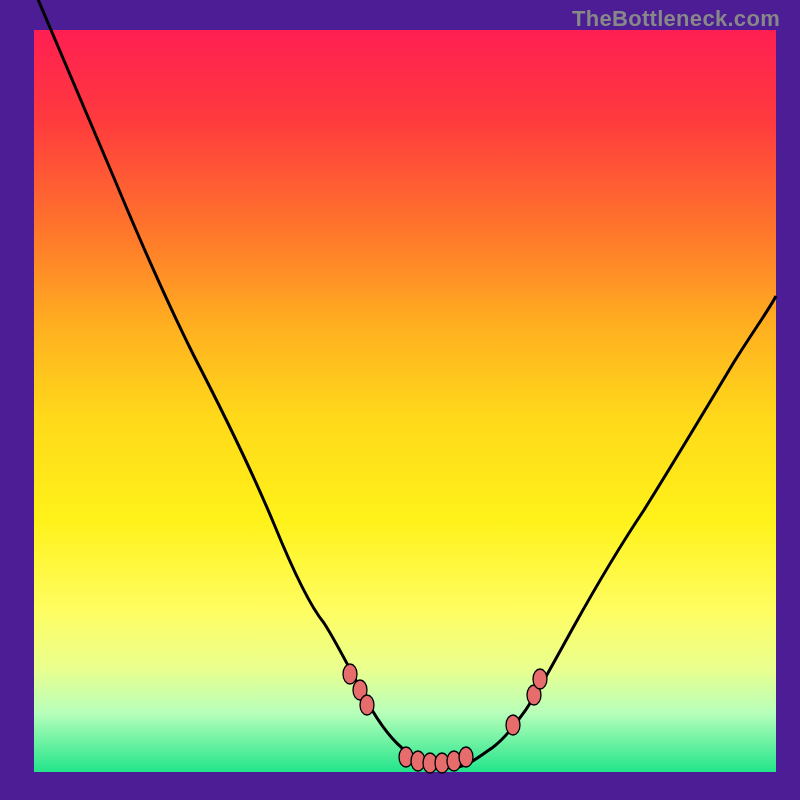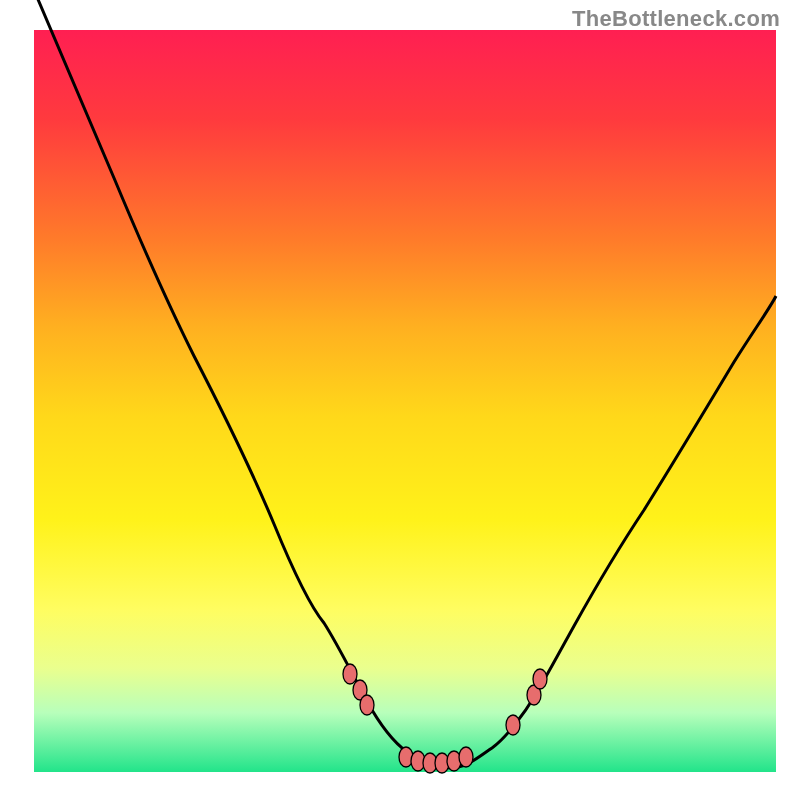--- a/index.html
+++ b/index.html
@@ -1,16 +1,16 @@
 <!DOCTYPE html>
 <html><head>
 <meta charset="utf-8">
 <style>
   html,body{margin:0;padding:0;width:800px;height:800px;overflow:hidden;background:#000;}
-  .frame{position:absolute;inset:0;background:#ffffff;}
+  .frame{position:absolute;inset:0;background:#4c1d95;}
   .wm{position:absolute;top:6px;right:20px;font:700 22px Arial,Helvetica,sans-serif;color:#888;letter-spacing:.3px;}
   
   .plot{
     position:absolute;
     left:34px; top:30px;
     width:742px; height:742px;
     background:linear-gradient(
       to bottom,
       #ff1f52 0%,
       #ff3a3e 12%,

